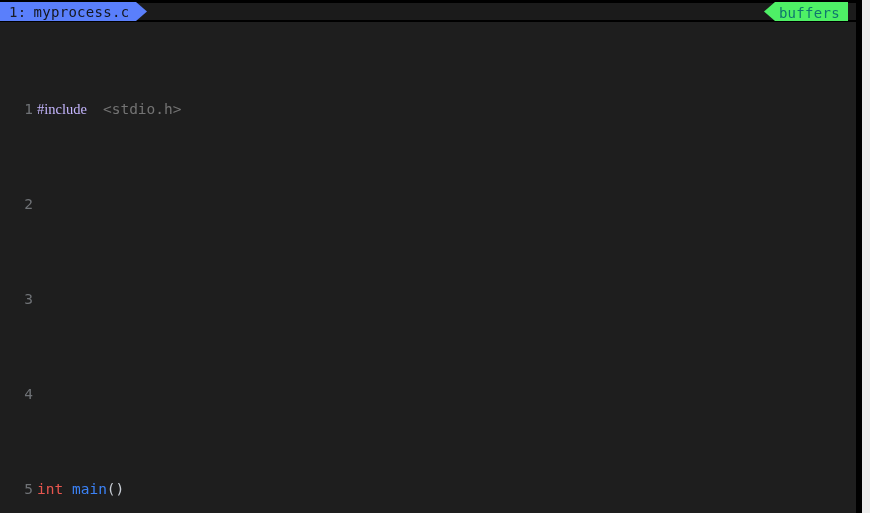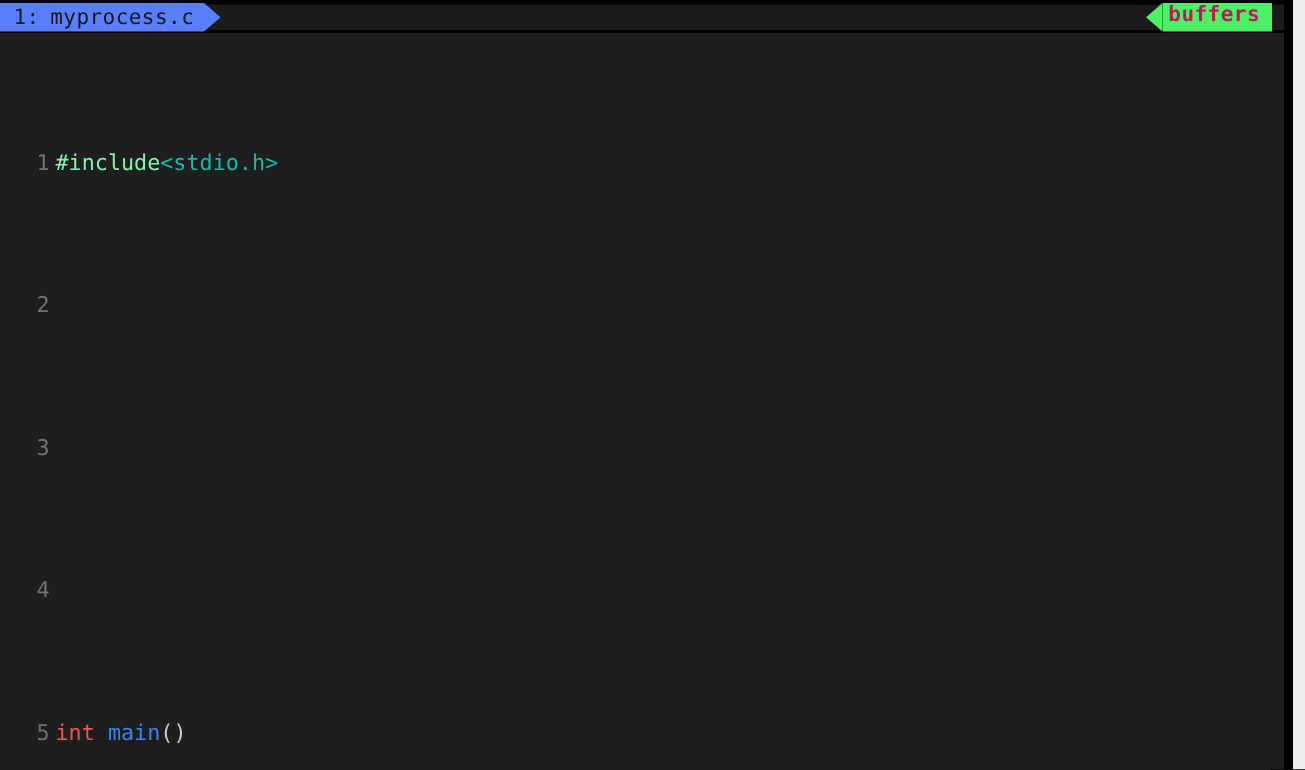--- a/index.html
+++ b/index.html
@@ -91,27 +91,26 @@
   }
   .tab-num { color: #1a1c24; margin-right: 7px; }
   .tab-name { color: #14161d; text-align: center; }
 
   .buffers {
     position: absolute;
     top: 2px;
     right: 8px;
     height: 19px;
     display: flex;
-    align-items: flex-start;
+    align-items: flex-end;
     background: #4ef066;
-    color: #be185d;
+    color: #0f766e;
     font-size: 14px;
     padding: 0 8px 0 4px;
     letter-spacing: 0.3px;
-    font-weight: bold;
   }
   .buffers-arrow {
     position: absolute;
     top: 2px;
     height: 19px;
     width: 11px;
     background: #4ef066;
     clip-path: polygon(100% 0, 0 50%, 100% 100%);
   }
 
@@ -140,22 +139,22 @@
     padding-right: 0px;
     box-sizing: border-box;
     font-size: 14.5px;
   }
   .ltext {
     padding-left: 4px;
     color: #c8cdd4;
   }
 
   
-  .c-pre   { color: #86efac; }   
-  .c-inc   { color: #14b8a6; }   
+  .c-pre   { color: #c4b5fd; font-family: Liberation Serif, serif; }   
+  .c-inc   { color: #737373; margin-left: 16px; }   
   .c-type  { color: #e8564f; text-align: right; }   
   .c-fn    { color: #3b82f6; }   
   .c-punct { color: #c8cdd4; }
 </style>
 </head>
 <body>
 
 <div id="app">
 
   <div class="editor">

